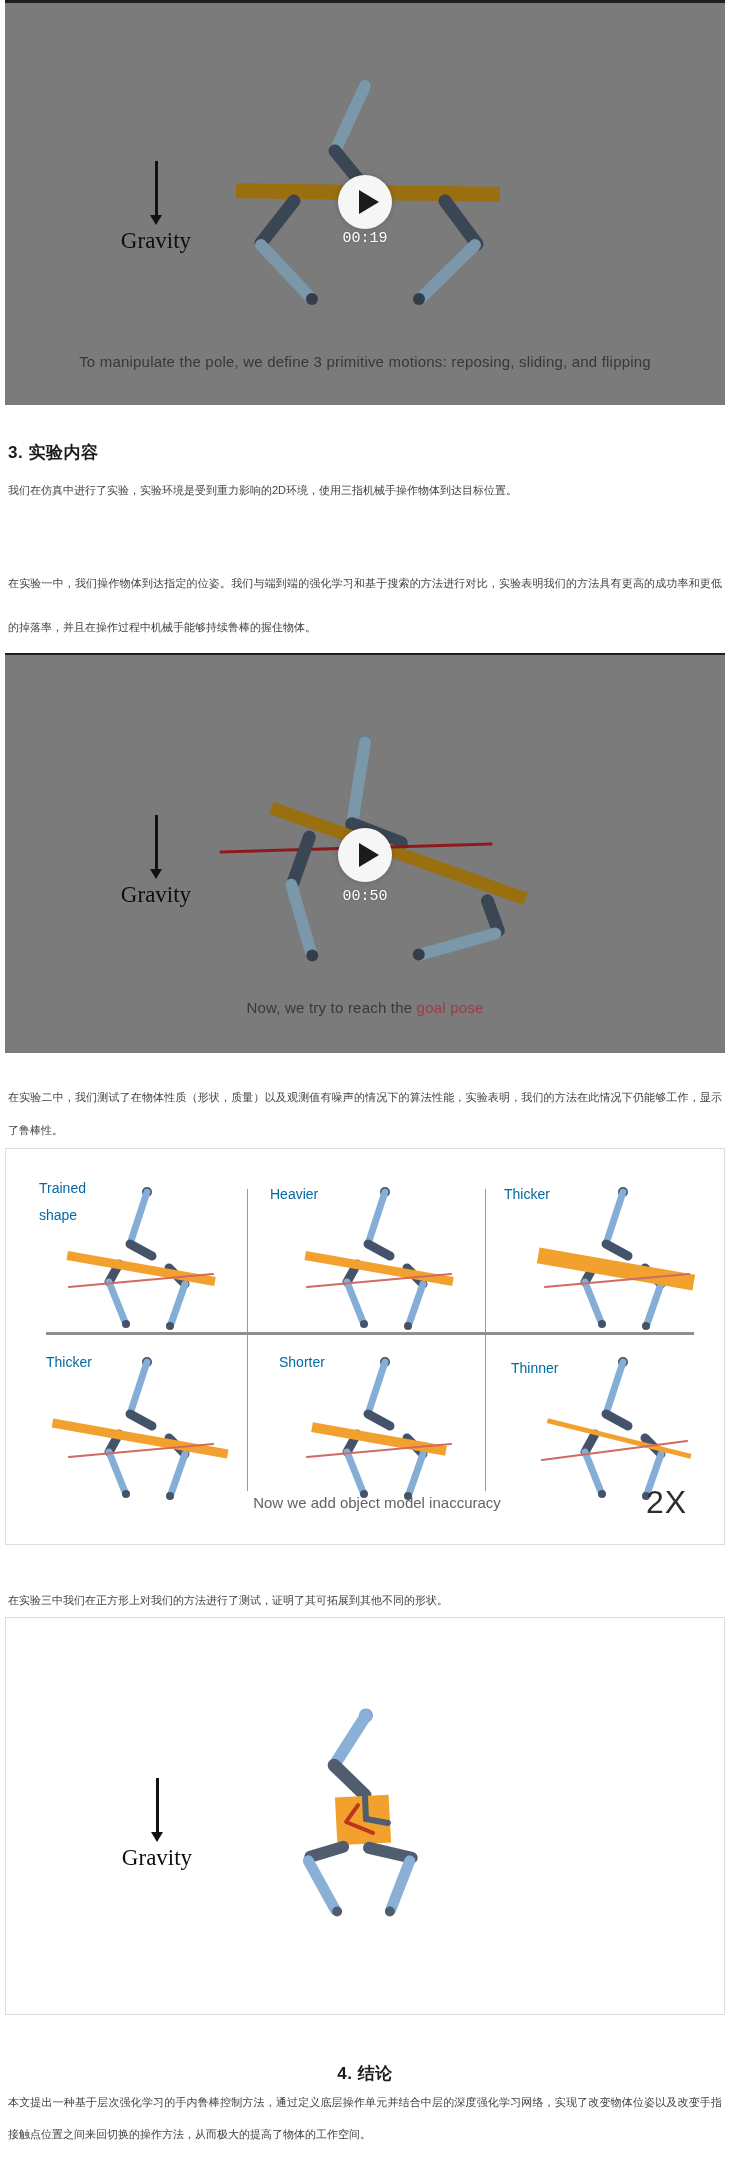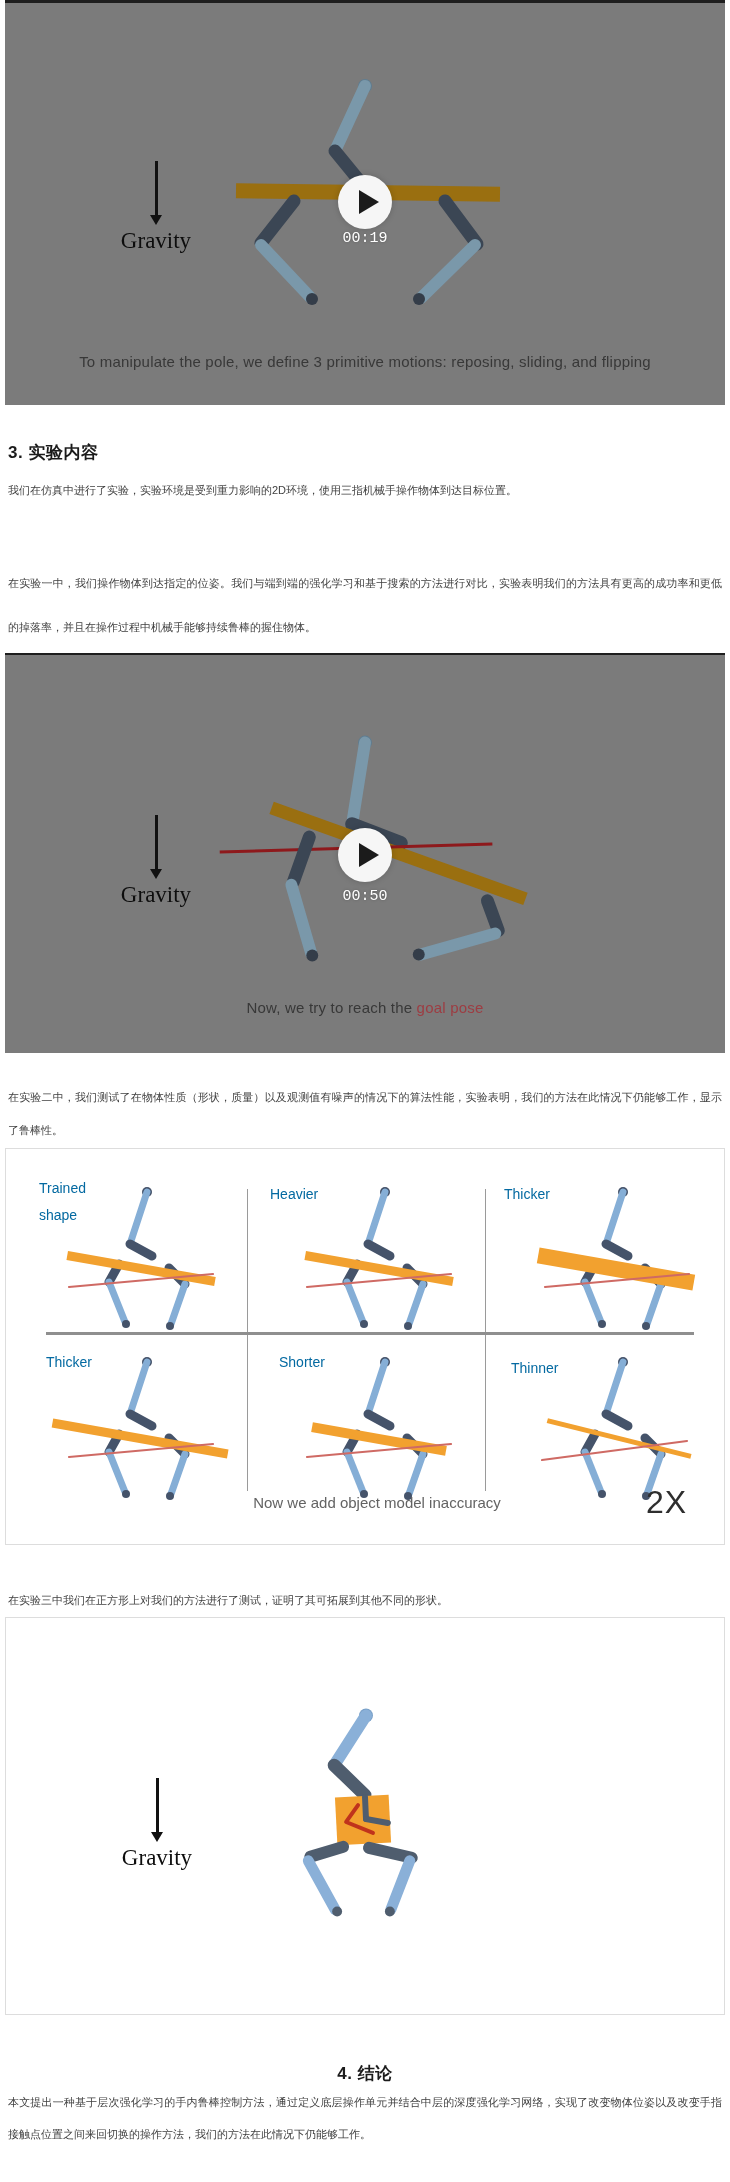--- a/index.html
+++ b/index.html
@@ -229,13 +229,13 @@
     </g>
   </svg>
   <div class="gravity" style="left:96px;top:160px;">
     <span class="g-arrow" style="height:55px;"></span>
     <div class="g-label">Gravity</div>
   </div>
 </div>
 
 <div class="abs heading" style="top:2062px;text-align:center;">4. 结论</div>
 
-<div class="abs para" style="top:2087px;line-height:31.5px;">本文提出一种基于层次强化学习的手内鲁棒控制方法，通过定义底层操作单元并结合中层的深度强化学习网络，实现了改变物体位姿以及改变手指接触点位置之间来回切换的操作方法，我们的方法在此情况下仍能够工作。</div>
+<div class="abs para" style="top:2087px;line-height:31.5px;">本文提出一种基于层次强化学习的手内鲁棒控制方法，通过定义底层操作单元并结合中层的深度强化学习网络，实现了改变物体位姿以及改变手指接触点位置之间来回切换的操作方法，从而极大的提高了物体的工作空间。</div>
 
 </body></html>

